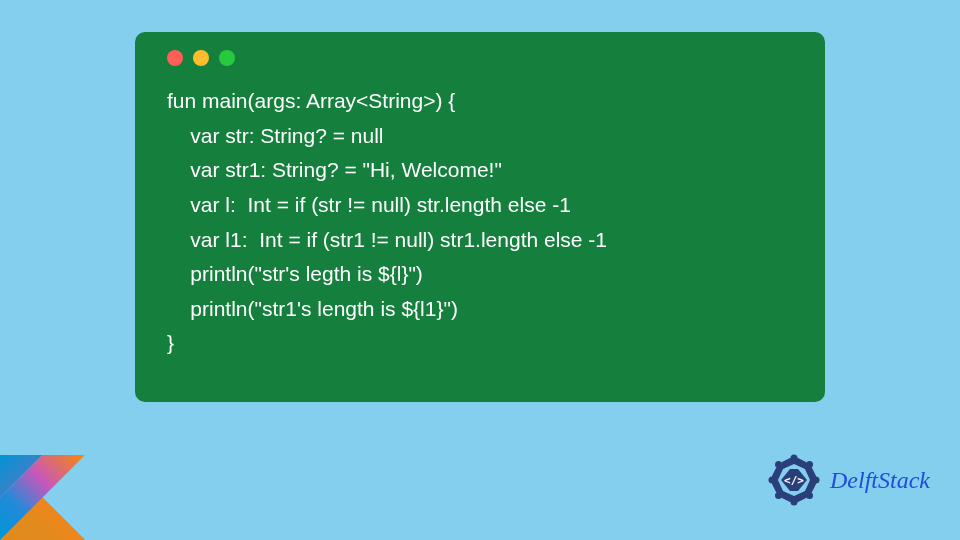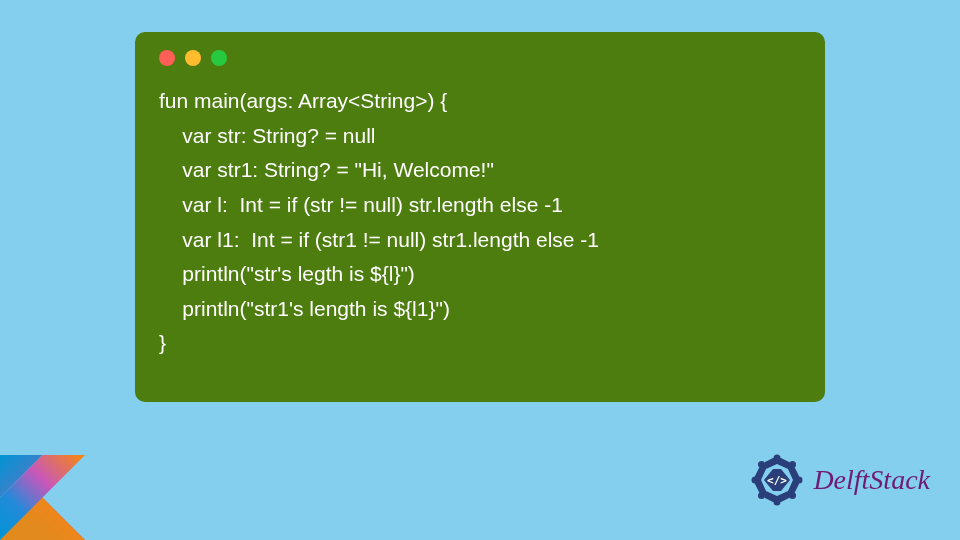--- a/index.html
+++ b/index.html
@@ -9,23 +9,23 @@
       background: #84cfee;
       position: relative;
       font-family: Arial, sans-serif;
     }
     .code-window {
       position: absolute;
       left: 135px;
       top: 32px;
       width: 690px;
       height: 370px;
-      background: #4d7c0f;
+      background: #15803d;
       border-radius: 10px;
-      padding: 18px 24px;
+      padding: 18px 32px;
     }
     .traffic-lights {
       display: flex;
       gap: 10px;
       margin-bottom: 18px;
     }
     .light {
       width: 16px;
       height: 16px;
       border-radius: 50%;
@@ -54,23 +54,23 @@
       display: flex;
       align-items: center;
       gap: 6px;
     }
     .delftstack-icon {
       width: 60px;
       height: 60px;
     }
     .delftstack-text {
       font-family: Georgia, serif;
-      font-size: 28px;
+      font-size: 24px;
       font-style: italic;
-      color: #701a75;
+      color: #1d4ed8;
     }
   </style>
 </head>
 <body>
 
 <div class="code-window">
   <div class="traffic-lights">
     <div class="light red"></div>
     <div class="light yellow"></div>
     <div class="light green"></div>

